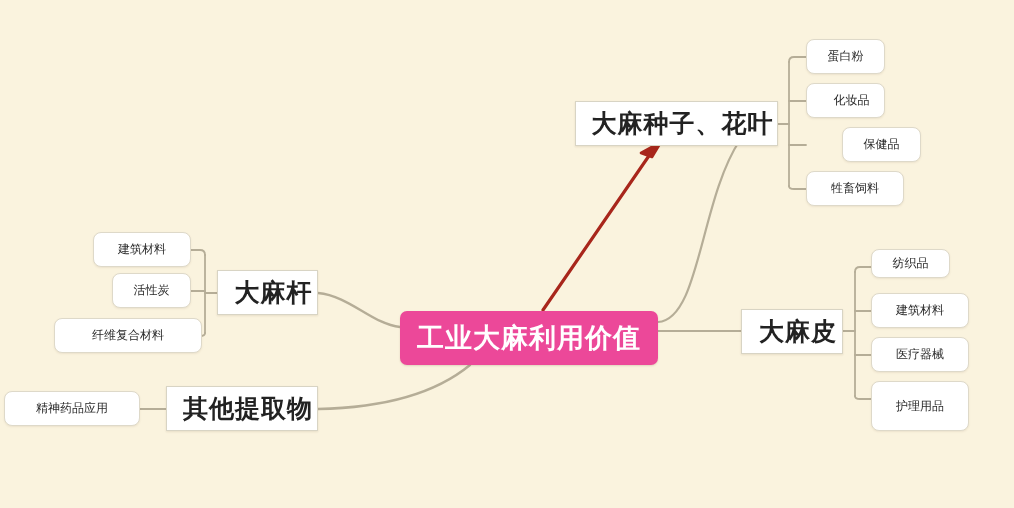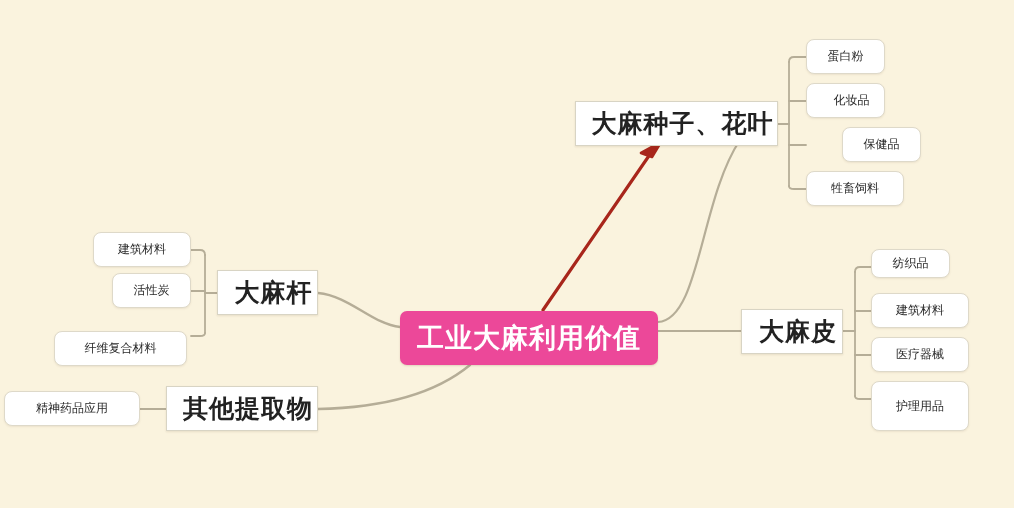--- a/index.html
+++ b/index.html
@@ -157,21 +157,21 @@
 
   <div class="node branch" style="left:217px; top:270px; width:101px; height:45px;">
     <span>大麻杆</span>
   </div>
   <div class="node leaf" style="left:93px; top:232px; width:98px; height:35px;">
     <span>建筑材料</span>
   </div>
   <div class="node leaf" style="left:112px; top:273px; width:79px; height:35px;">
     <span>活性炭</span>
   </div>
-  <div class="node leaf" style="left:54px; top:318px; width:133px; height:35px;margin-top:13px;">
+  <div class="node leaf" style="left:54px; top:318px; width:148px; height:35px;">
     <span>纤维复合材料</span>
   </div>
 
   <div class="node branch" style="left:166px; top:386px; width:152px; height:45px;">
     <span>其他提取物</span>
   </div>
   <div class="node leaf" style="left:4px; top:391px; width:136px; height:35px;">
     <span>精神药品应用</span>
   </div>
 

